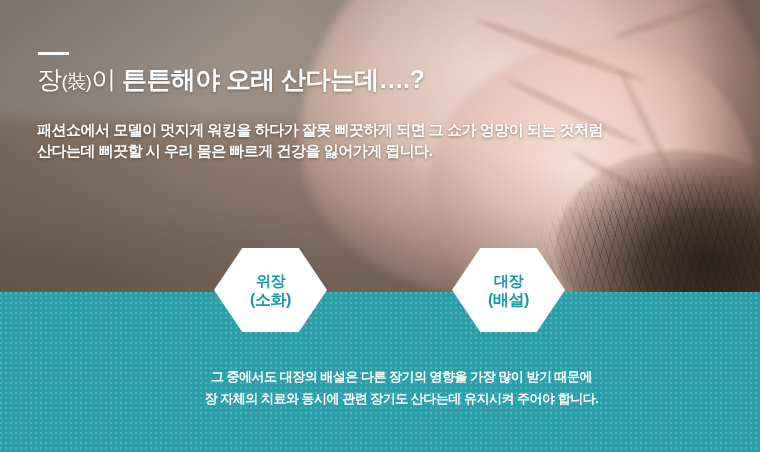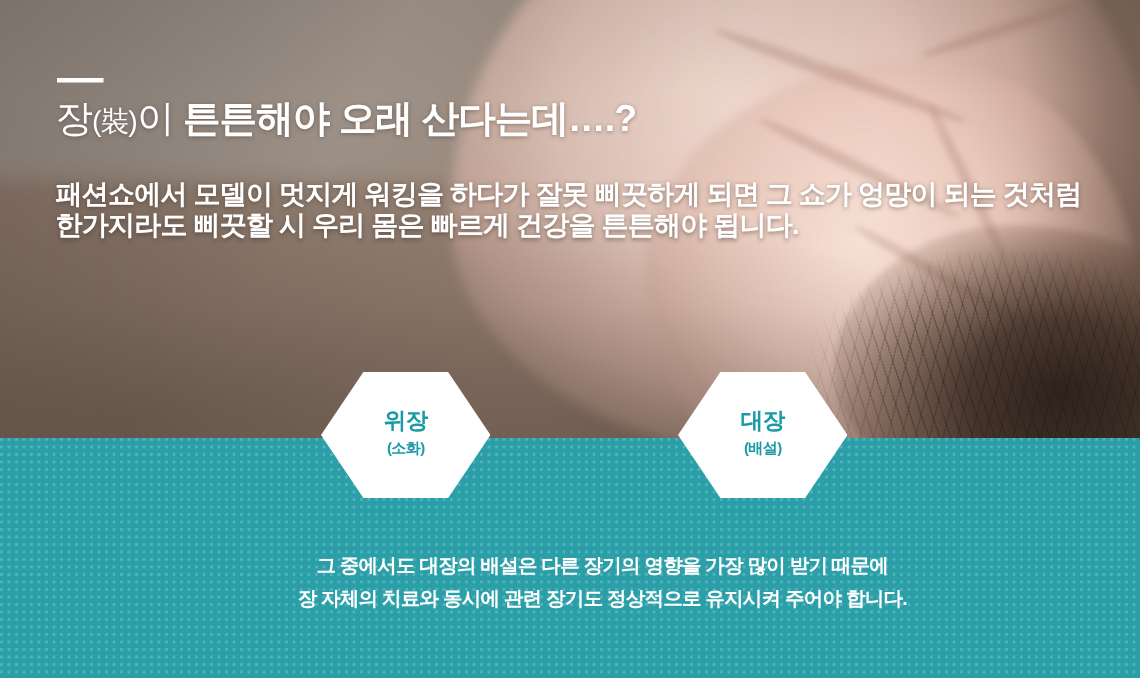--- a/index.html
+++ b/index.html
@@ -183,21 +183,21 @@
     text-shadow: 0 1px 3px rgba(60,44,36,0.45);
   }
   .headline .hl-light { font-weight: 400; }
   .headline .hl-hanja { font-size: 19px; font-weight: 400; }
   .headline .hl-bold  { font-weight: 700; }
 
   .body-copy {
     position: absolute;
     left: 37px; top: 119px;
     color: #ffffff;
-    font-size: 18px;
+    font-size: 15px;
     font-weight: 700;
     line-height: 21px;
     letter-spacing: -0.5px;
     white-space: nowrap;
     text-shadow: 0 1px 3px rgba(60,44,36,0.5);
   }
   .body-copy div { display: block; }
 
   
   .hex-row {
@@ -224,21 +224,21 @@
   .hex.h3 { left: 452px; align-items: center; }
   .hex-title {
     color: #1a9aa6;
     font-size: 15px;
     font-weight: 700;
     letter-spacing: -0.4px;
     line-height: 18px;
   }
   .hex-sub {
     color: #1a9aa6;
-    font-size: 10px;
+    font-size: 16px;
     font-weight: 700;
     letter-spacing: -0.4px;
     line-height: 18px;
   }
 
   
   .caption {
     position: absolute;
     left: 0; top: 366px;
     width: 760px;
@@ -276,32 +276,32 @@
   <div class="teal-area"></div>
 
   <div class="rule"></div>
 
   <div class="headline">
     <span class="hl-light">장</span><span class="hl-hanja">(裝)</span><span class="hl-light">이 </span><span class="hl-bold">튼튼해야 오래 산다는데….?</span>
   </div>
 
   <div class="body-copy">
     <div>패션쇼에서 모델이 멋지게 워킹을 하다가 잘못 삐끗하게 되면 그 쇼가 엉망이 되는 것처럼</div>
-    <div>한가지라도 삐끗할 시 우리 몸은 빠르게 건강을 튼튼해야 됩니다.</div>
+    <div>산다는데 삐끗할 시 우리 몸은 빠르게 건강을 잃어가게 됩니다.</div>
   </div>
 
   <div class="hex-row">
     <div class="hex h1">
       <span class="hex-title">위장</span>
       <span class="hex-sub">(소화)</span>
     </div>
     <div class="hex h3">
       <span class="hex-title">대장</span>
       <span class="hex-sub">(배설)</span>
     </div>
   </div>
 
   <div class="caption">
     <div>그 중에서도 대장의 배설은 다른 장기의 영향을 가장 많이 받기 때문에</div>
-    <div>장 자체의 치료와 동시에 관련 장기도 정상적으로 유지시켜 주어야 합니다.</div>
+    <div>장 자체의 치료와 동시에 관련 장기도 산다는데 유지시켜 주어야 합니다.</div>
   </div>
 
 </div>
 
 </body></html>

